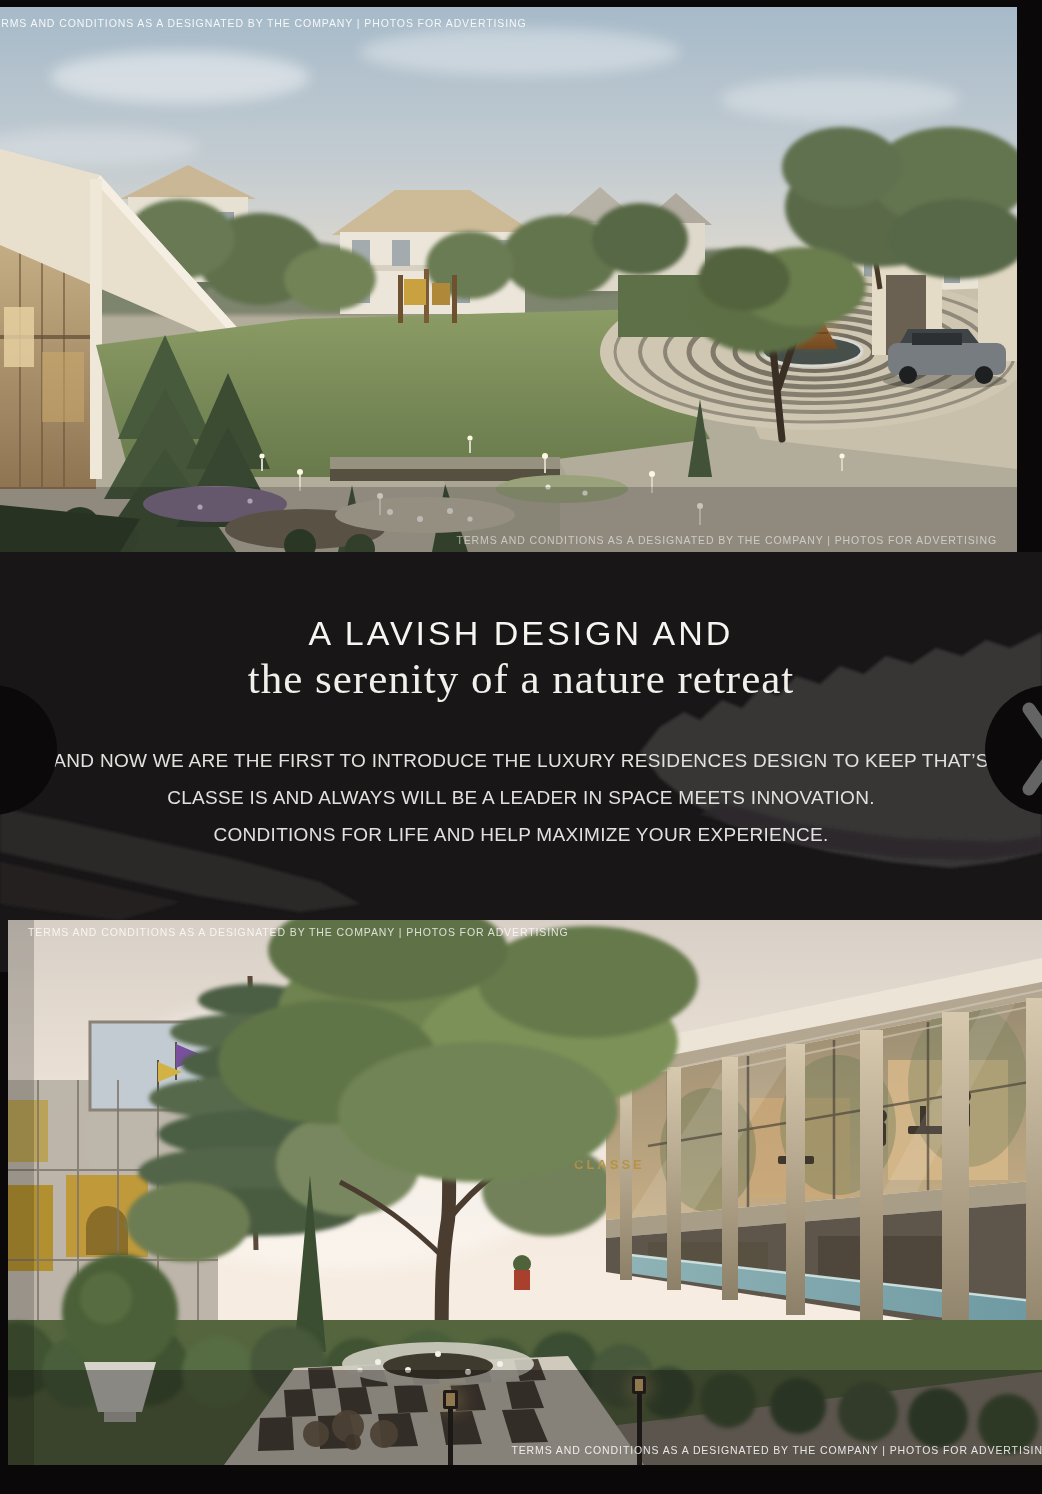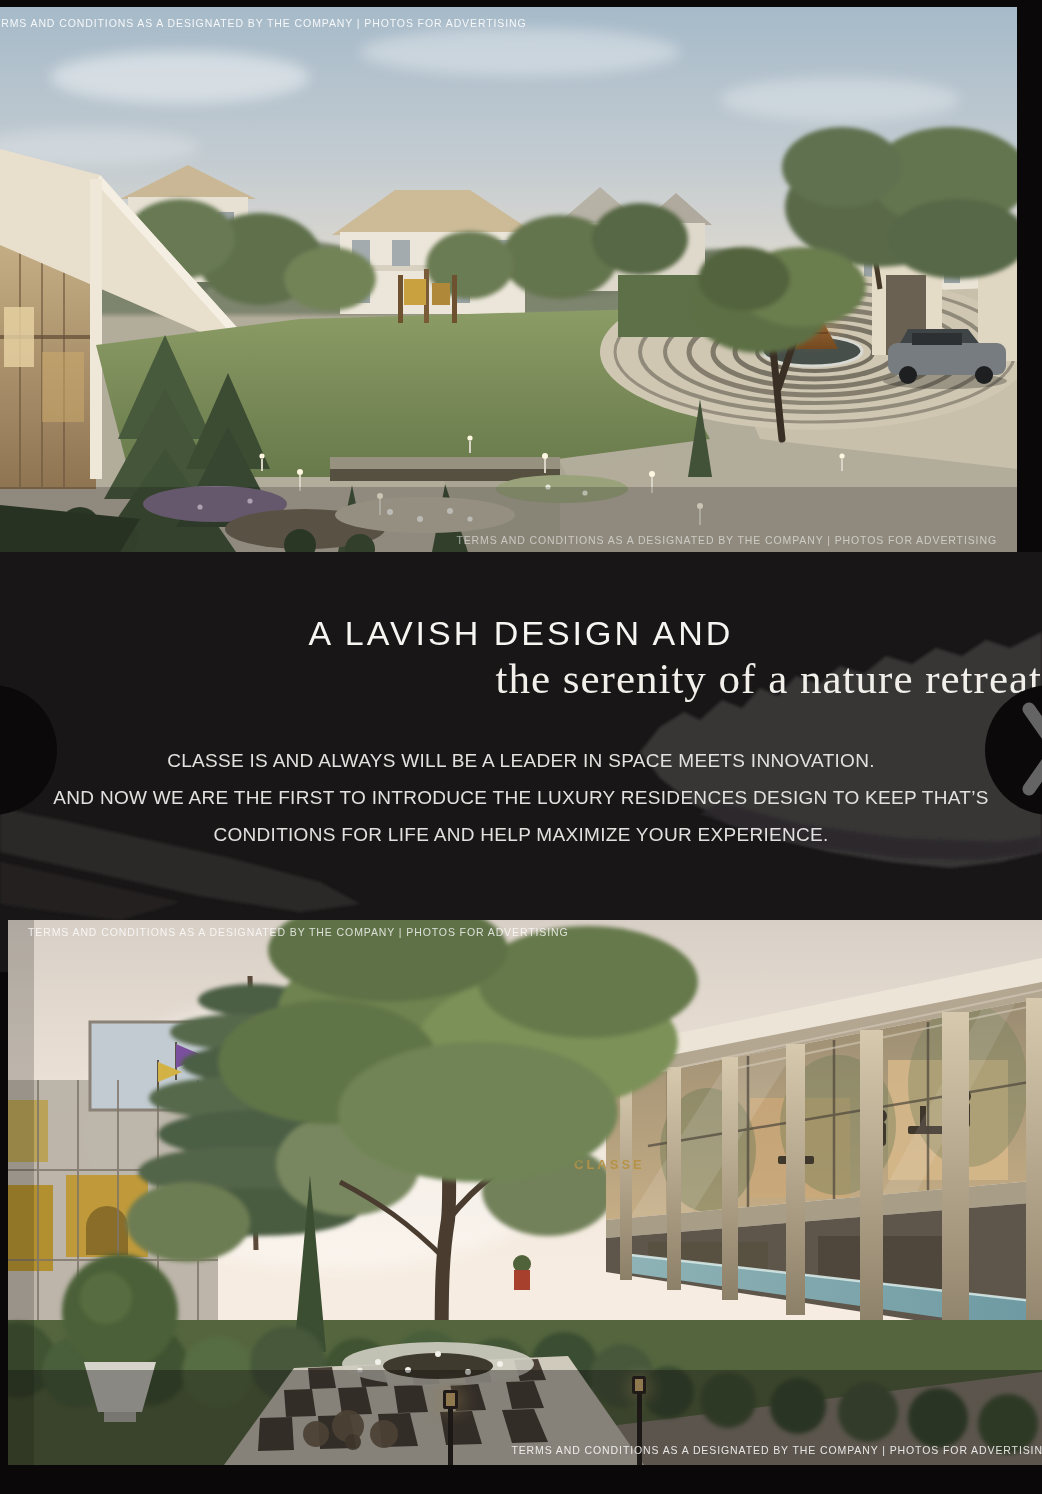--- a/index.html
+++ b/index.html
@@ -14,21 +14,21 @@
       color:rgba(255,255,255,.88);font-family:"Liberation Sans",sans-serif;}
   .disc-tl1{left:-14px;top:10px;}
   .disc-br1{right:20px;bottom:6px;color:rgba(255,255,255,.55);}
   .disc-tl2{left:20px;top:6px;color:rgba(255,255,255,.78);}
   .disc-br2{right:-10px;bottom:9px;color:rgba(255,255,255,.85);}
   
   #message{position:absolute;left:0;top:552px;width:1042px;height:420px;background:#191617;overflow:hidden;}
   #grunge{position:absolute;left:0;top:0;width:1042px;height:368px;}
   .h-caps{position:absolute;top:62px;width:100%;text-align:center;margin:0;
       font-size:34px;font-weight:500;letter-spacing:3px;color:#f7f5f2;z-index:3;}
-  .h-serif{position:absolute;top:102px;width:100%;text-align:right;margin:0;
+  .h-serif{position:absolute;top:102px;width:100%;text-align:center;margin:0;
       font-family:"Liberation Serif",serif;font-weight:400;font-size:43px;
       letter-spacing:1px;color:#f2efeb;z-index:3;}
   .body-copy{position:absolute;top:190px;width:100%;text-align:center;z-index:3;
       font-size:19px;line-height:37px;letter-spacing:.3px;color:#e3e1df;}
   
   .nav-circle{position:absolute;width:130px;height:130px;border-radius:50%;
       background:#0b090a;z-index:4;cursor:pointer;}
   #prev-btn{left:-73px;top:133px;}
   #next-btn{left:985px;top:133px;}
   .chev{position:absolute;overflow:visible;}
@@ -303,22 +303,22 @@
       <polygon filter="url(#blur3)" fill="#2b2829" opacity=".8" points="
         720,250 800,272 900,286 1000,290 1042,284 1042,300 980,308 900,306 820,296 750,280 700,262"></polygon>
       <polygon filter="url(#blur3)" fill="#2e2b2c" opacity=".9" points="
         0,256 60,268 140,286 230,306 320,330 360,352 300,360 200,344 100,322 0,300"></polygon>
       <polygon filter="url(#blur3)" fill="#262324" opacity=".9" points="0,310 180,350 120,368 0,352"></polygon>
     </svg>
 
     <h1 class="h-caps">A LAVISH DESIGN AND</h1>
     <h2 class="h-serif">the serenity of a nature retreat</h2>
     <div class="body-copy">
+      <div>AND NOW WE ARE THE FIRST TO INTRODUCE THE LUXURY RESIDENCES DESIGN TO KEEP THAT’S</div>
       <div>CLASSE IS AND ALWAYS WILL BE A LEADER IN SPACE MEETS INNOVATION.</div>
-      <div>AND NOW WE ARE THE FIRST TO INTRODUCE THE LUXURY RESIDENCES DESIGN TO KEEP THAT’S</div>
       <div>CONDITIONS FOR LIFE AND HELP MAXIMIZE YOUR EXPERIENCE.</div>
     </div>
 
     <div id="prev-btn" class="nav-circle" role="button">
       
     </div>
     <div id="next-btn" class="nav-circle" role="button">
       <svg class="chev" width="60" height="96" viewBox="0 0 60 96">
         <polyline points="18,8 46,48 18,88" fill="none" stroke="#646464" stroke-width="13" stroke-linecap="round" stroke-linejoin="round"></polyline>
       </svg>

